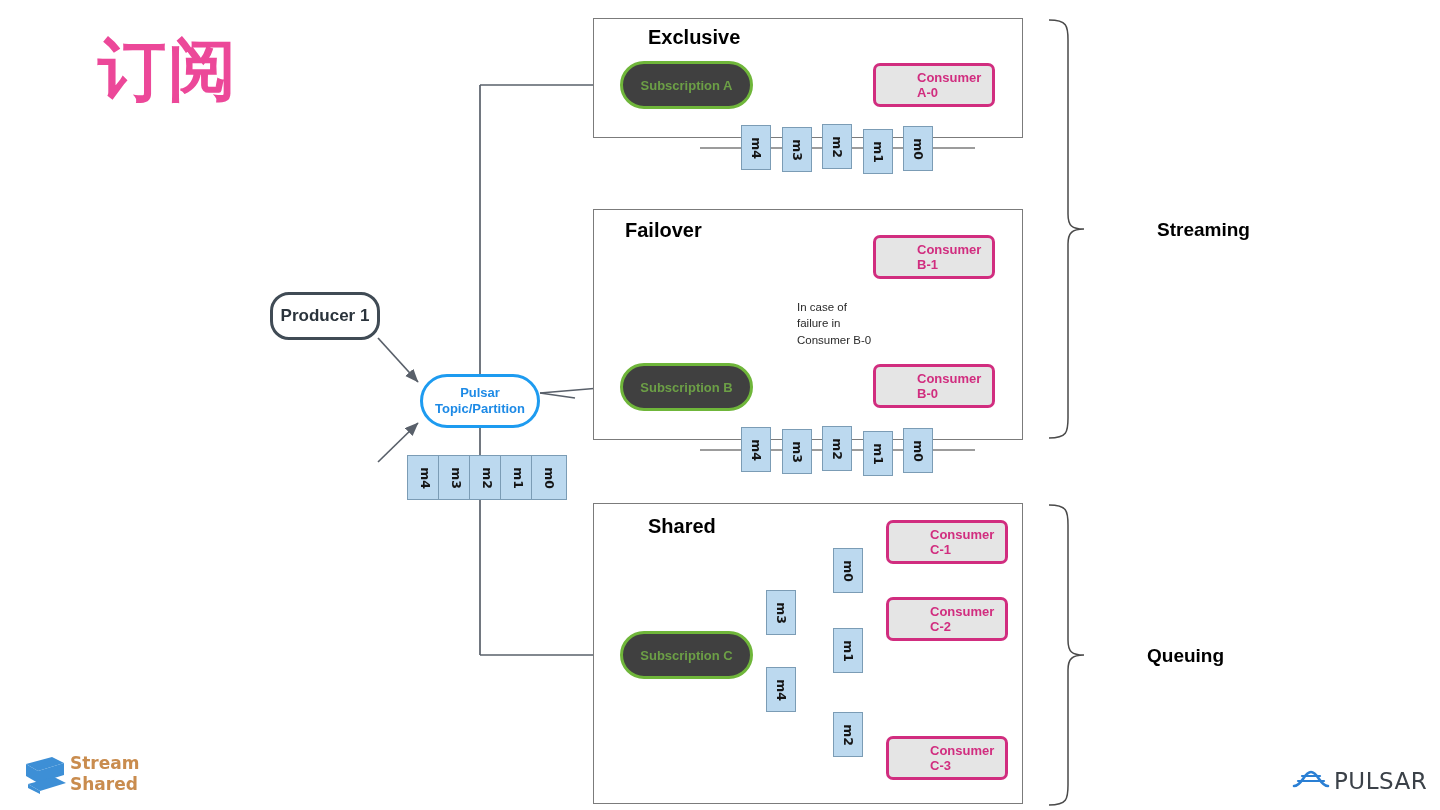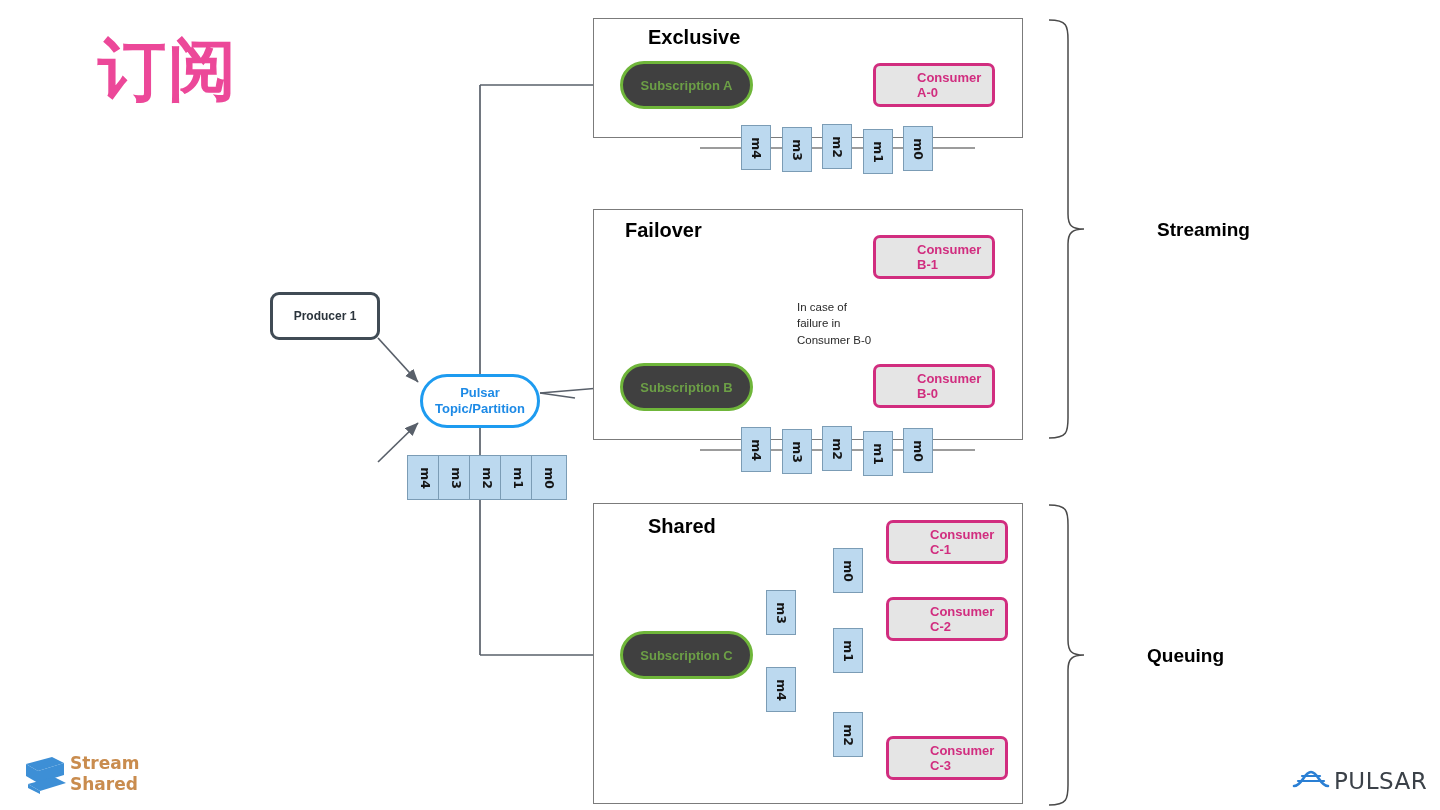--- a/index.html
+++ b/index.html
@@ -31,24 +31,24 @@
     color: #ec4899;
     letter-spacing: 2px;
     font-family: "DejaVu Sans", sans-serif;
   }
 
   
   .producer {
     position: absolute;
     width: 110px; height: 48px;
     border: 3px solid #404b55;
-    border-radius: 9px;
+    border-radius: 19px;
     background: #ffffff;
     display: flex; align-items: center; justify-content: center;
-    font-size: 12px; font-weight: 700;
+    font-size: 17px; font-weight: 700;
     color: #2b343c;
     z-index: 4;
   }
 
   
   .topic-oval {
     position: absolute;
     left: 420px; top: 374px;
     width: 120px; height: 54px;
     border: 3.5px solid #1d9bf0;

